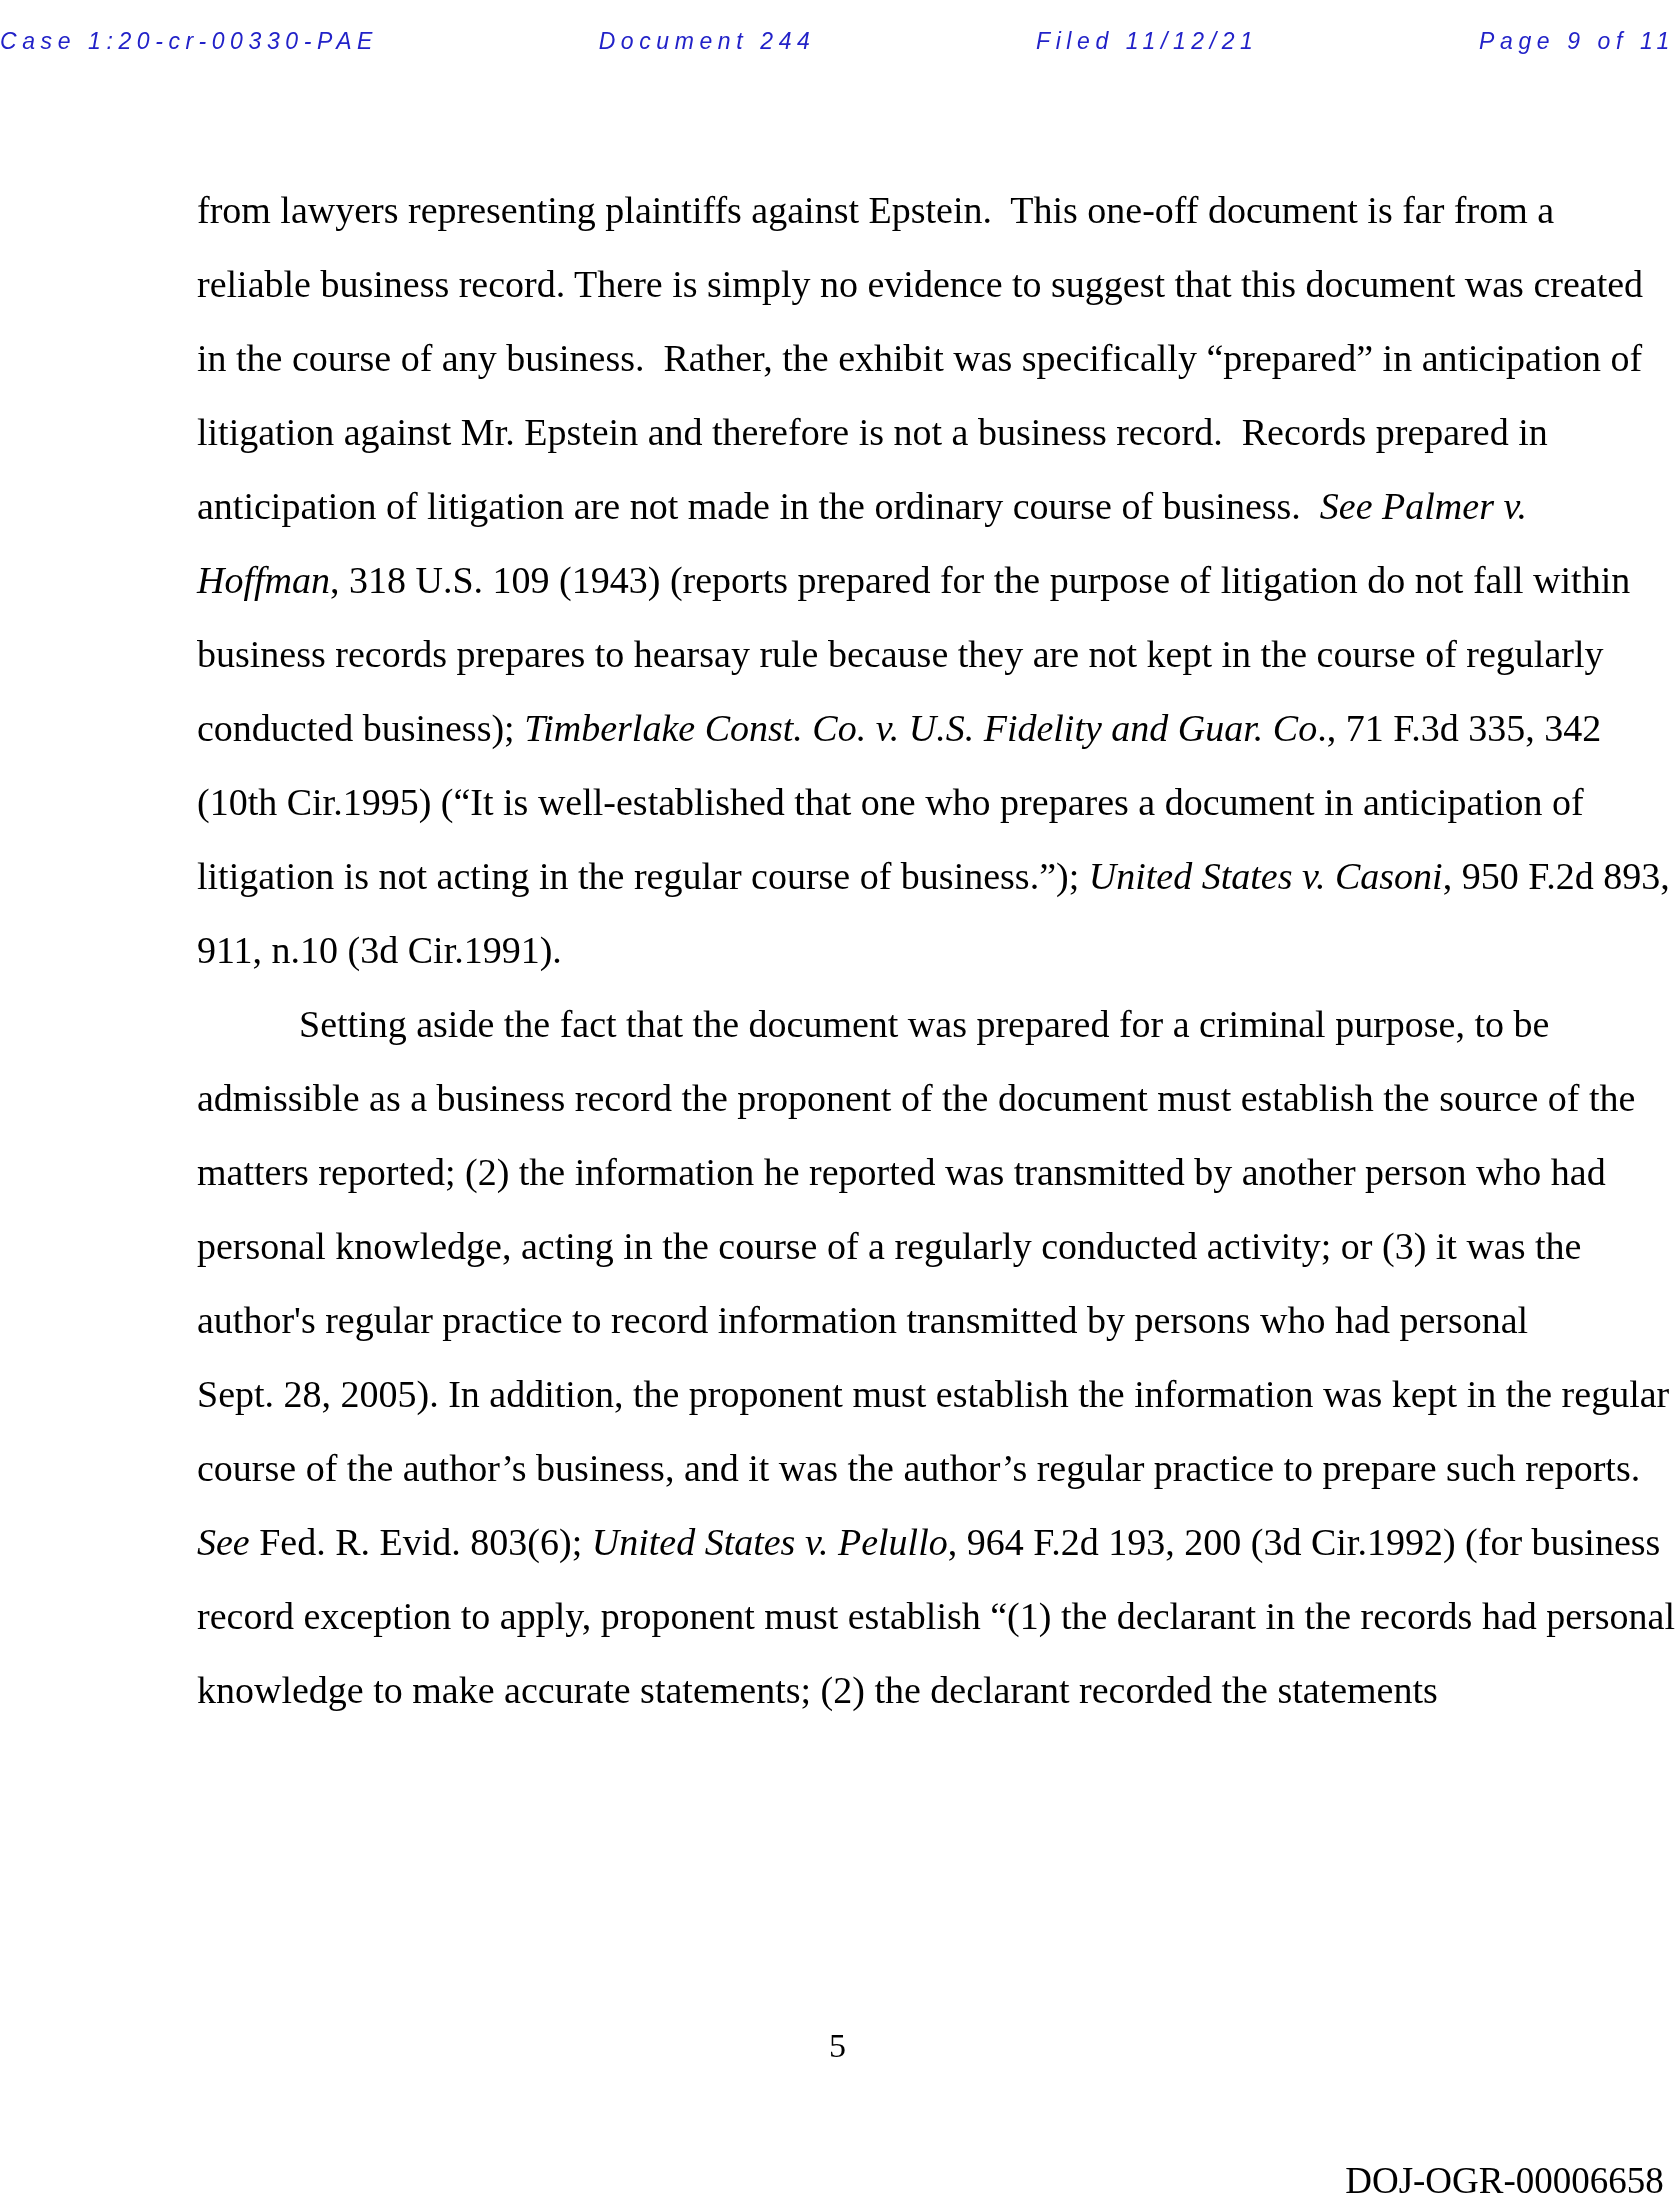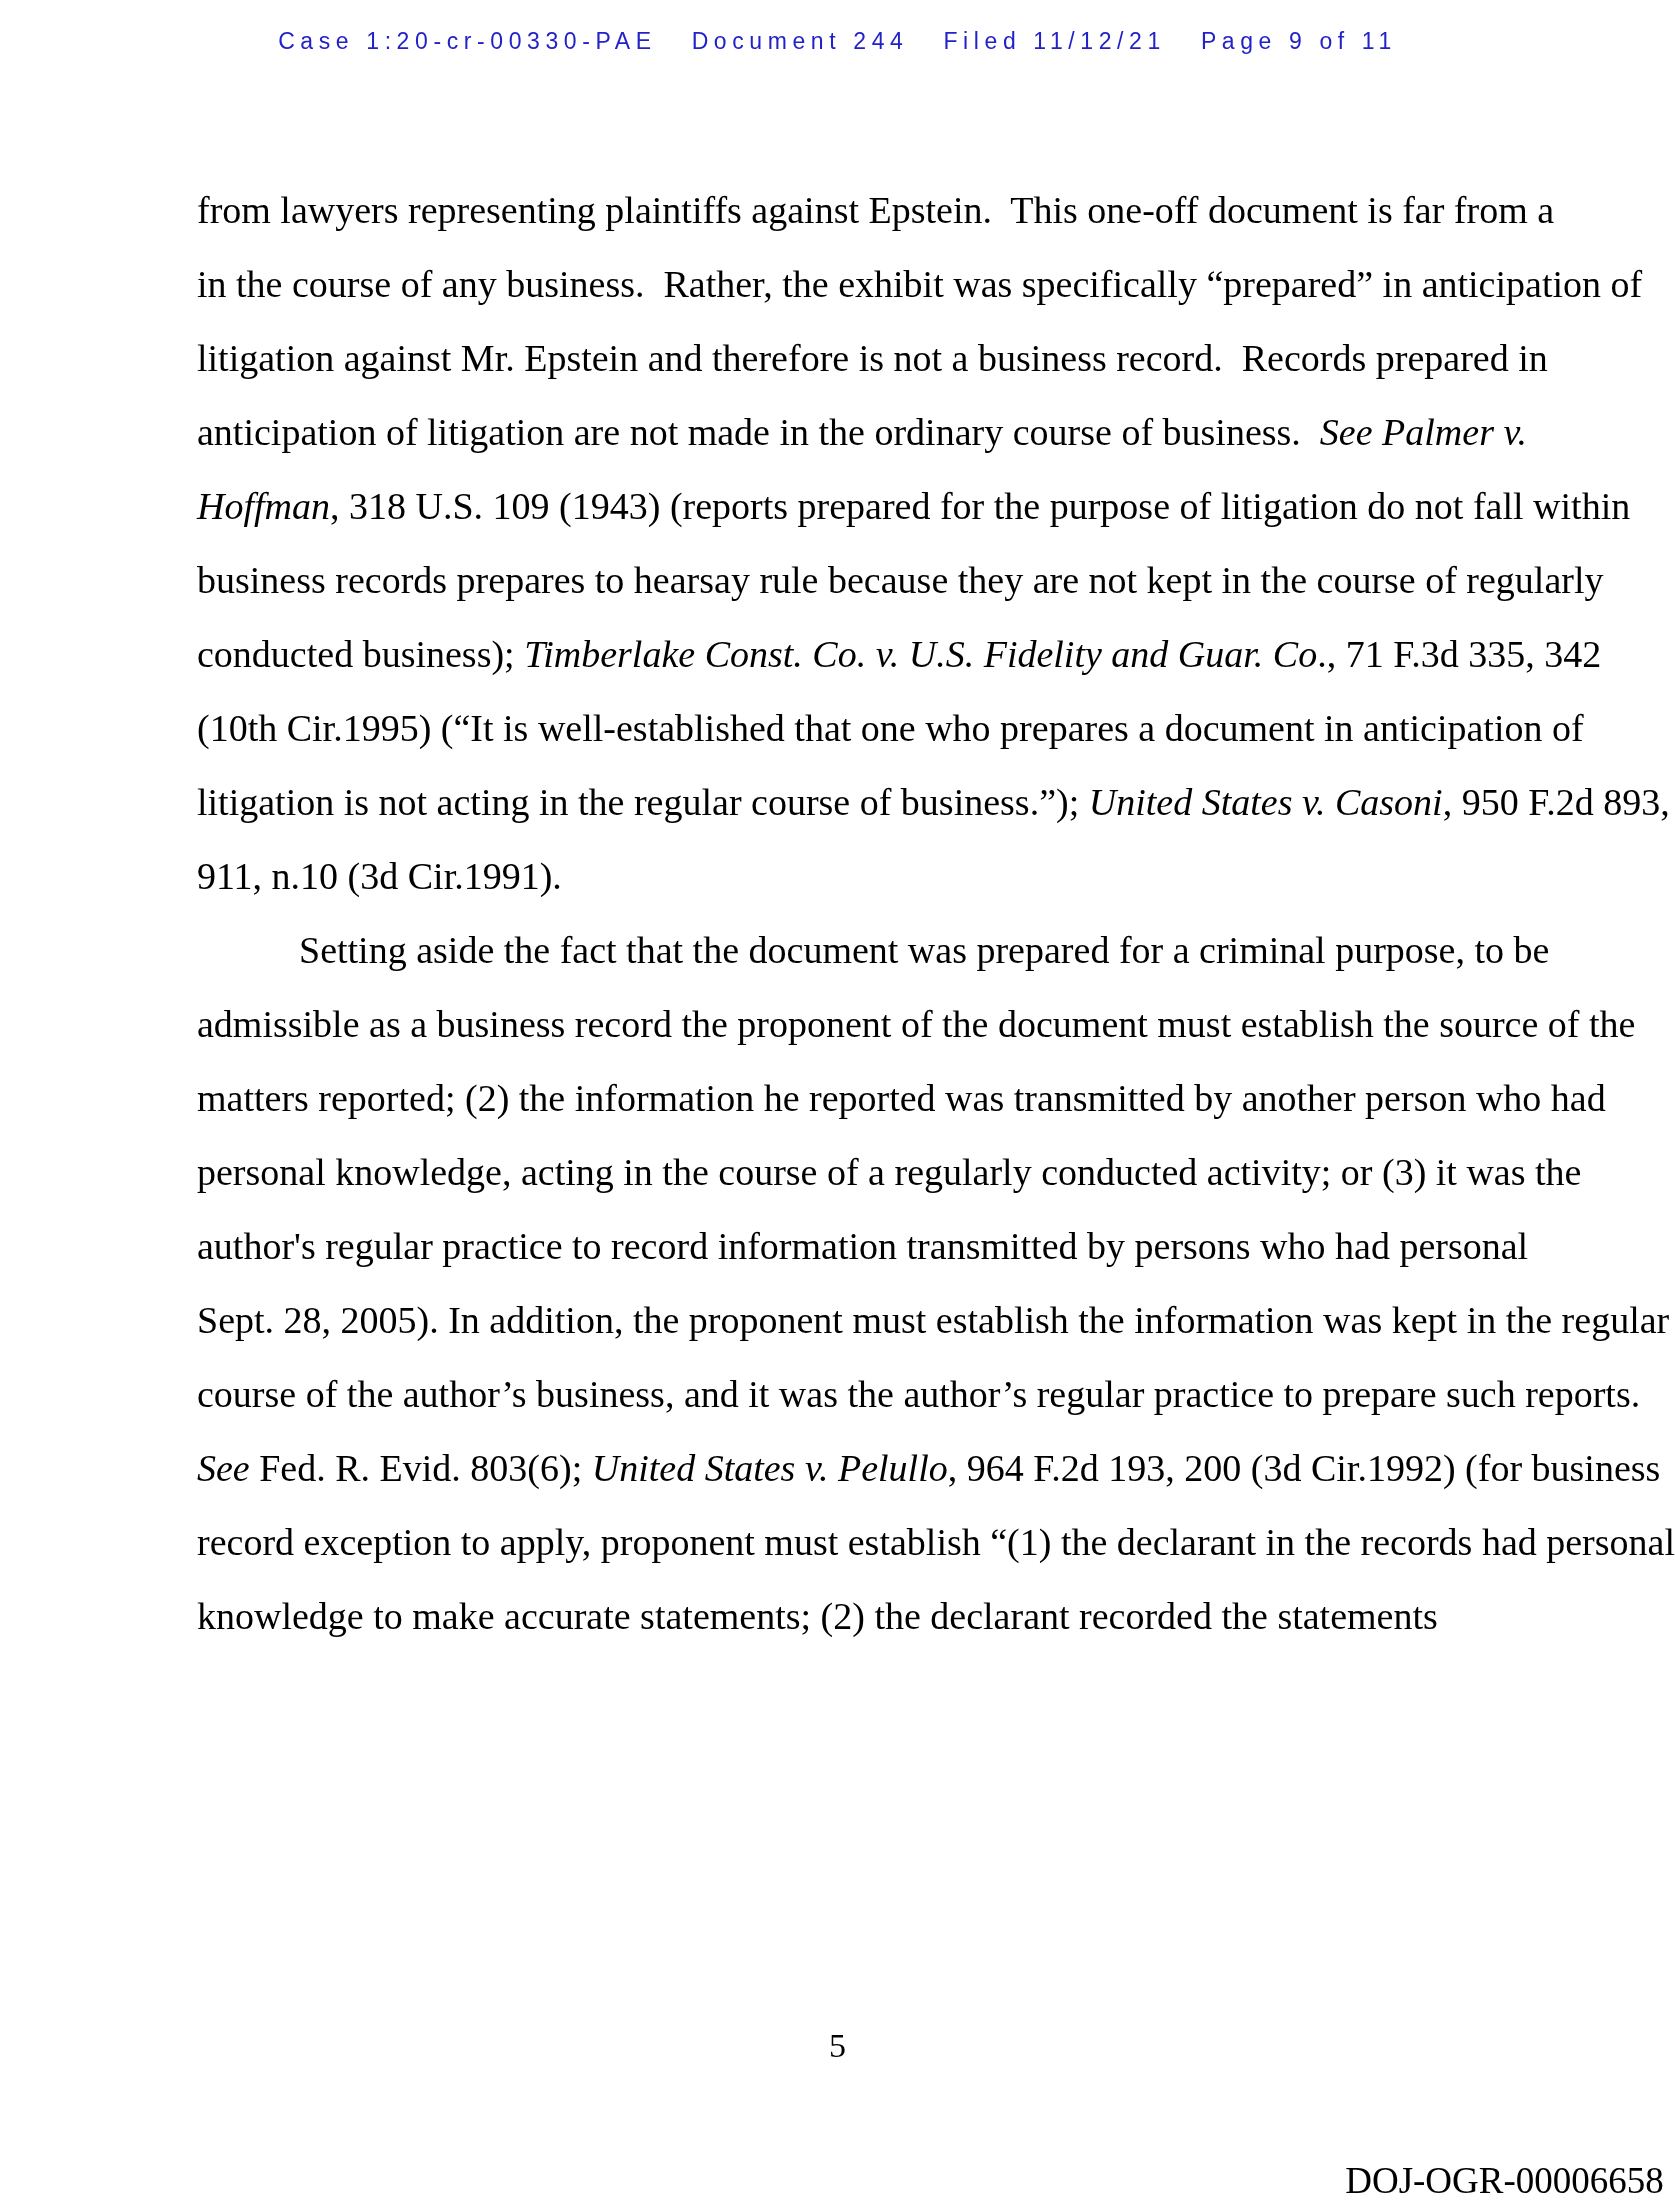--- a/index.html
+++ b/index.html
@@ -11,27 +11,28 @@
     overflow: hidden;
     font-family: "Liberation Serif", serif;
     color: #000000;
   }
   .stamp {
     position: absolute;
     top: 30px;
     left: 0;
     width: 100%;
     display: flex;
-    justify-content: center;
+    justify-content: space-between;
     gap: 35px;
     font-family: "Liberation Sans", sans-serif;
     font-size: 23px;
     letter-spacing: 5.6px;
     line-height: 1;
     white-space: pre;
+    font-style: italic;
   }
   .doc-body {
     position: absolute;
     left: 197px;
     top: 173px;
   }
   .line {
     height: 74px;
     line-height: 74px;
     font-size: 38px;
@@ -65,20 +66,21 @@
 
   <header class="stamp" style="color: rgb(34, 34, 200);">
     <span>Case 1:20-cr-00330-PAE</span>
     <span>Document 244</span>
     <span>Filed 11/12/21</span>
     <span>Page 9 of 11</span>
   </header>
 
   <main class="doc-body">
       <div class="line"><span>from lawyers representing plaintiffs against Epstein.  This one-off document is far from a</span></div>
+      <div class="line"><span>reliable business record. There is simply no evidence to suggest that this document was created</span></div>
       <div class="line"><span>in the course of any business.  Rather, the exhibit was specifically “prepared” in anticipation of</span></div>
       <div class="line"><span>litigation against Mr. Epstein and therefore is not a business record.  Records prepared in</span></div>
       <div class="line"><span>anticipation of litigation are not made in the ordinary course of business.  </span><span class="italic">See Palmer v.</span></div>
       <div class="line"><span class="italic">Hoffman</span><span>, 318 U.S. 109 (1943) (reports prepared for the purpose of litigation do not fall within</span></div>
       <div class="line"><span>business records prepares to hearsay rule because they are not kept in the course of regularly</span></div>
       <div class="line"><span>conducted business); </span><span class="italic">Timberlake Const. Co. v. U.S. Fidelity and Guar. Co</span><span>., 71 F.3d 335, 342</span></div>
       <div class="line"><span>(10th Cir.1995) (“It is well-established that one who prepares a document in anticipation of</span></div>
       <div class="line"><span>litigation is not acting in the regular course of business.”); </span><span class="italic">United States v. Casoni</span><span>, 950 F.2d 893,</span></div>
       <div class="line"><span>911, n.10 (3d Cir.1991).</span></div>
       <div class="line indent"><span>Setting aside the fact that the document was prepared for a criminal purpose, to be</span></div>

